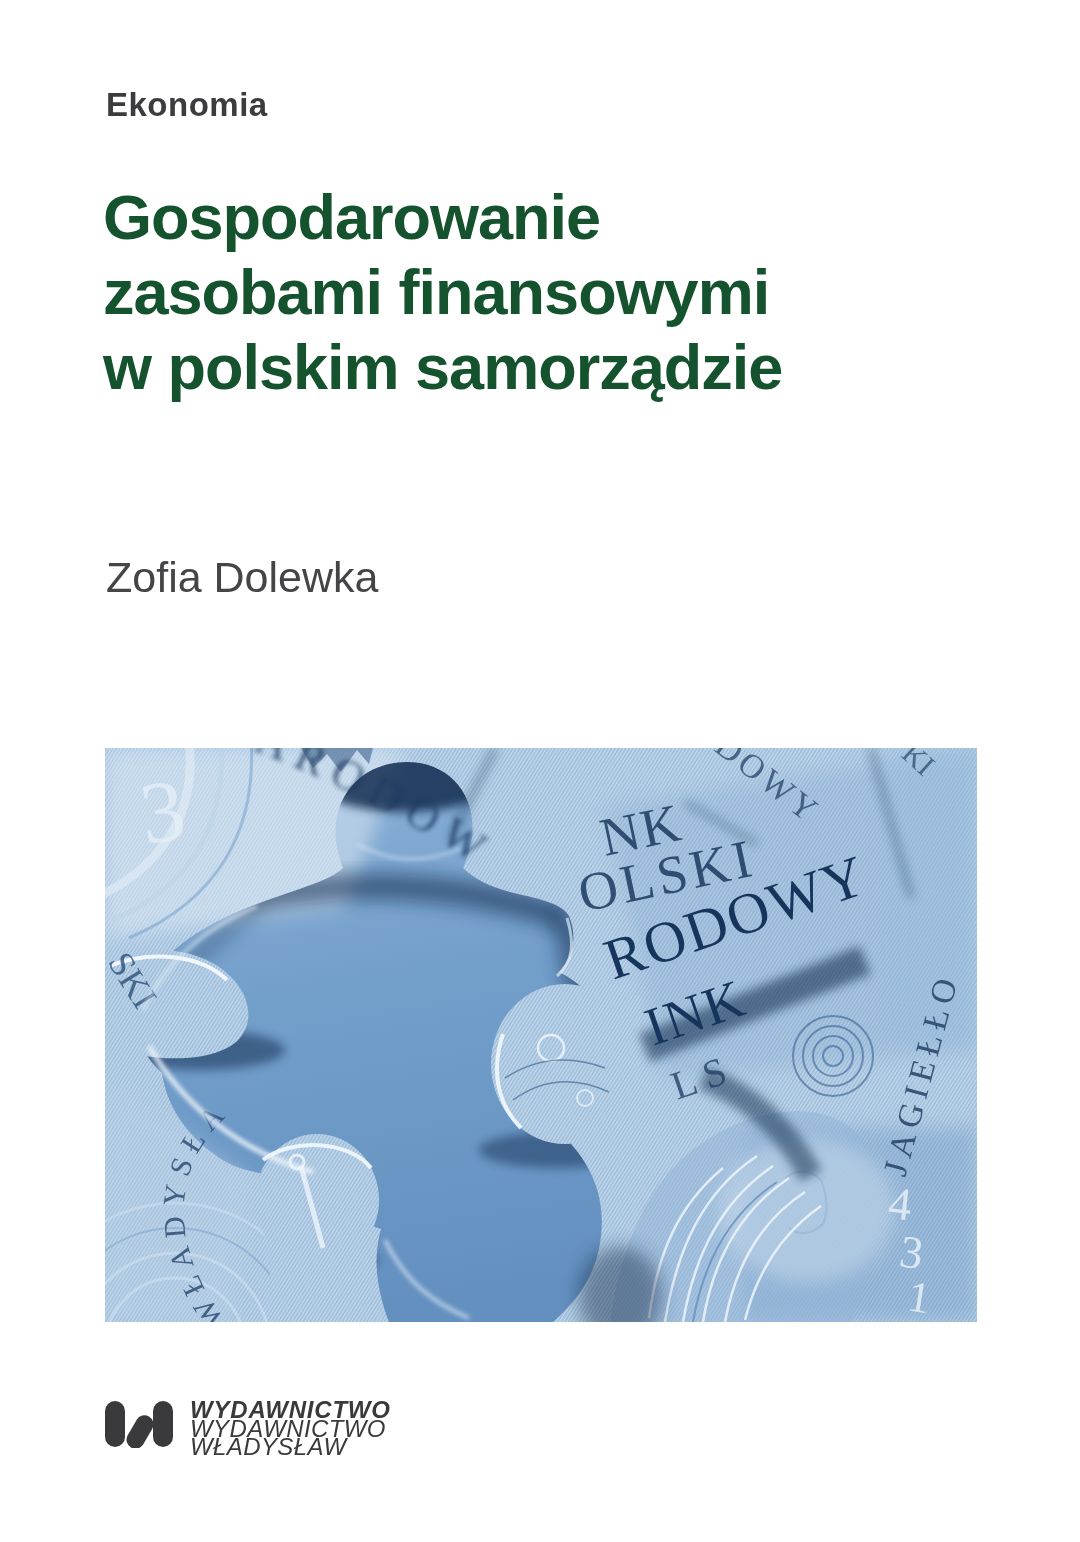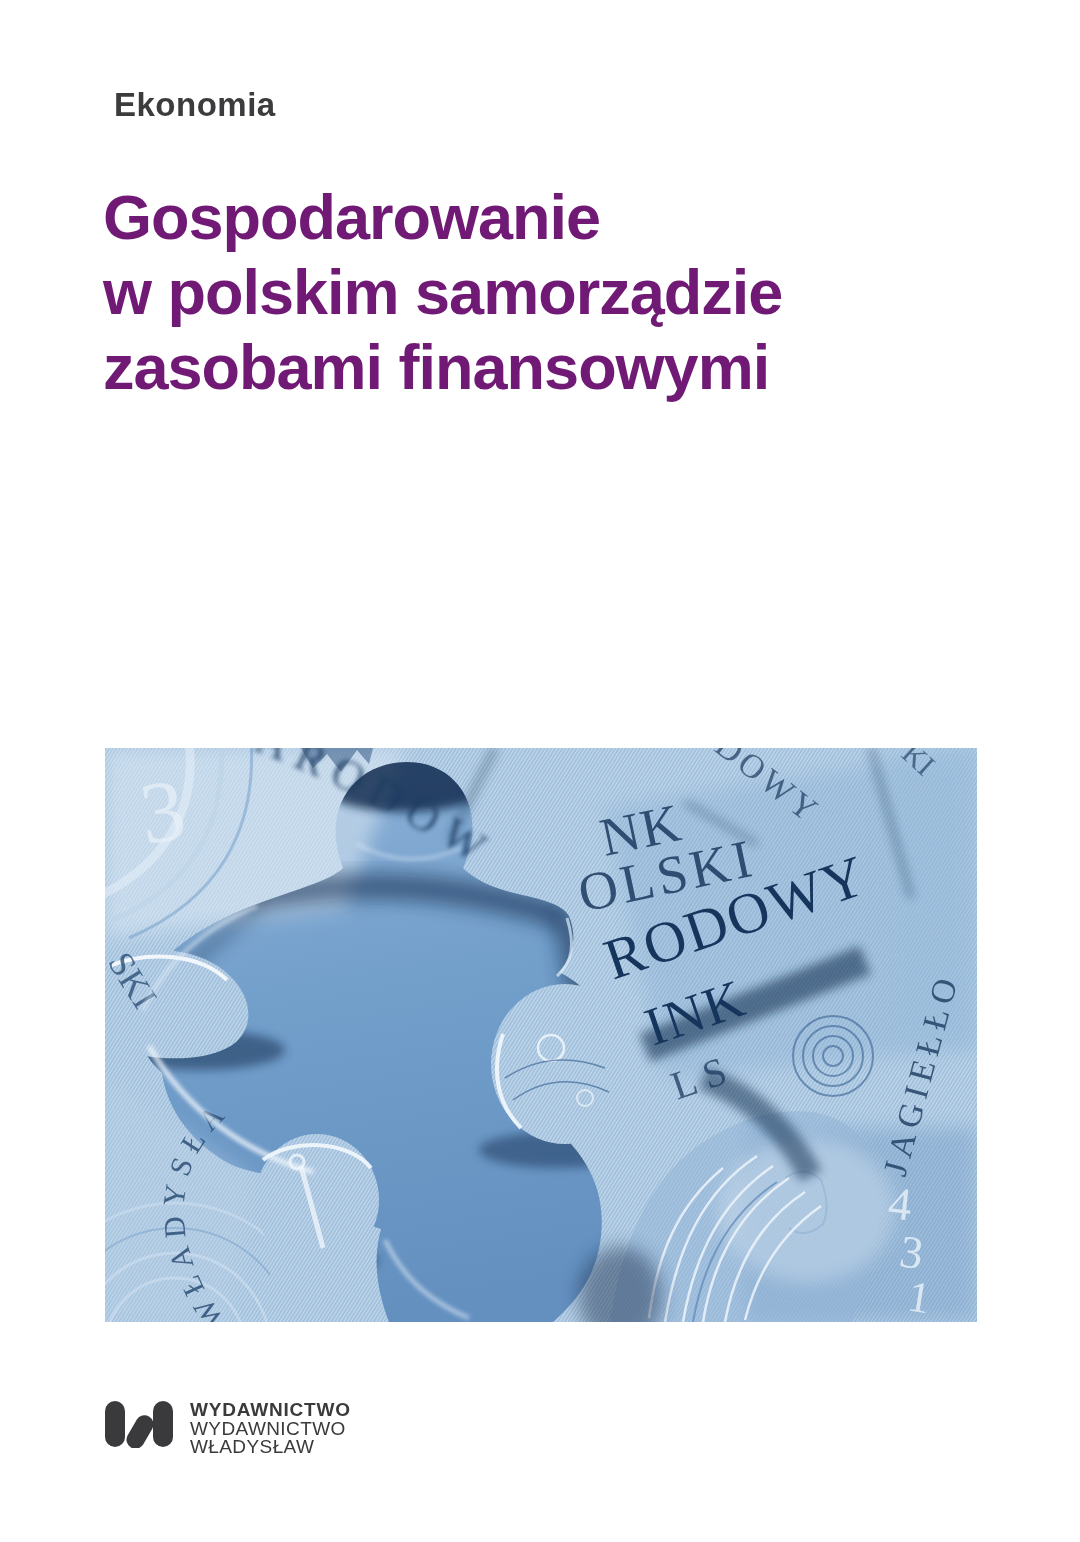--- a/index.html
+++ b/index.html
@@ -2,55 +2,56 @@
 <html><head>
 <meta charset="utf-8">
 <style>
   html,body{margin:0;padding:0;background:#ffffff;}
   .page{
     position:relative;width:1080px;height:1542px;background:#ffffff;
     overflow:hidden;font-family:"Liberation Sans",sans-serif;color:#3b3b3d;
   }
   .series{
     position:absolute;left:106px;top:86px;
-    font-size:33px;font-weight:700;letter-spacing:.5px;color:#3c3c3e;margin-left:8px;
+    font-size:33px;font-weight:700;letter-spacing:.5px;color:#3c3c3e;
   }
   .title{
     position:absolute;left:103px;top:180px;
-    font-size:63px;line-height:75px;font-weight:700;letter-spacing:-1px;color:#701a75;
+    font-size:63px;line-height:75px;font-weight:700;letter-spacing:-1px;color:#14532d;
   }
   .author{
     position:absolute;left:106px;top:553px;
     font-size:43px;font-weight:400;color:#454548;
   }
   .photo{
     position:absolute;left:105px;top:748px;width:872px;height:574px;
   }
   .photo svg{display:block;}
   .publisher{
     position:absolute;left:105px;top:1400px;display:flex;align-items:flex-start;gap:15px;
   }
-  .pubtext{padding-top:1px;color:#3a3a3c;font-size:19px;line-height:18.5px;}
+  .pubtext{padding-top:1px;color:#3a3a3c;font-size:24px;line-height:18.5px;font-style:italic;}
   .pubtext .l1{font-weight:700;letter-spacing:.8px;}
   .pubtext .l2,.pubtext .l3{font-weight:400;letter-spacing:.4px;}
   .bank-serif{font-family:"Liberation Serif","DejaVu Serif",serif;}
 </style>
 </head>
 <body>
 
 <div class="page">
 
   <div class="series">Ekonomia</div>
 
   <div class="title">
     <div>Gospodarowanie</div>
+    <div>zasobami finansowymi</div>
     <div>w polskim samorządzie</div>
-    <div>zasobami finansowymi</div>
   </div>
 
+  <div class="author">Zofia Dolewka</div>
 
   <div class="photo">
     <svg width="872" height="574" viewBox="0 0 872 574" xmlns="http://www.w3.org/2000/svg">
       <defs>
         <linearGradient id="holeGrad" x1="0" y1="0" x2="0.25" y2="1">
           <stop offset="0" stop-color="#8fb3d8"></stop>
           <stop offset="0.45" stop-color="#739fcb"></stop>
           <stop offset="1" stop-color="#6490c0"></stop>
         </linearGradient>
         <pattern id="hatch" width="6" height="6" patternUnits="userSpaceOnUse" patternTransform="rotate(32)">

